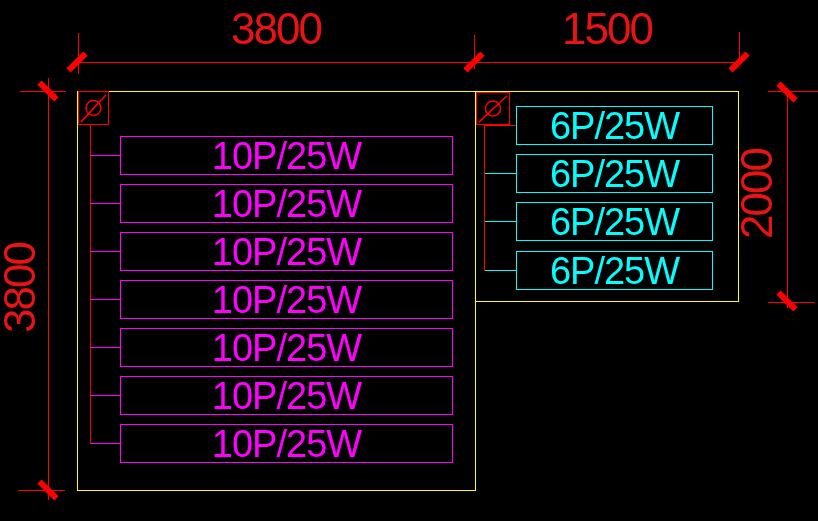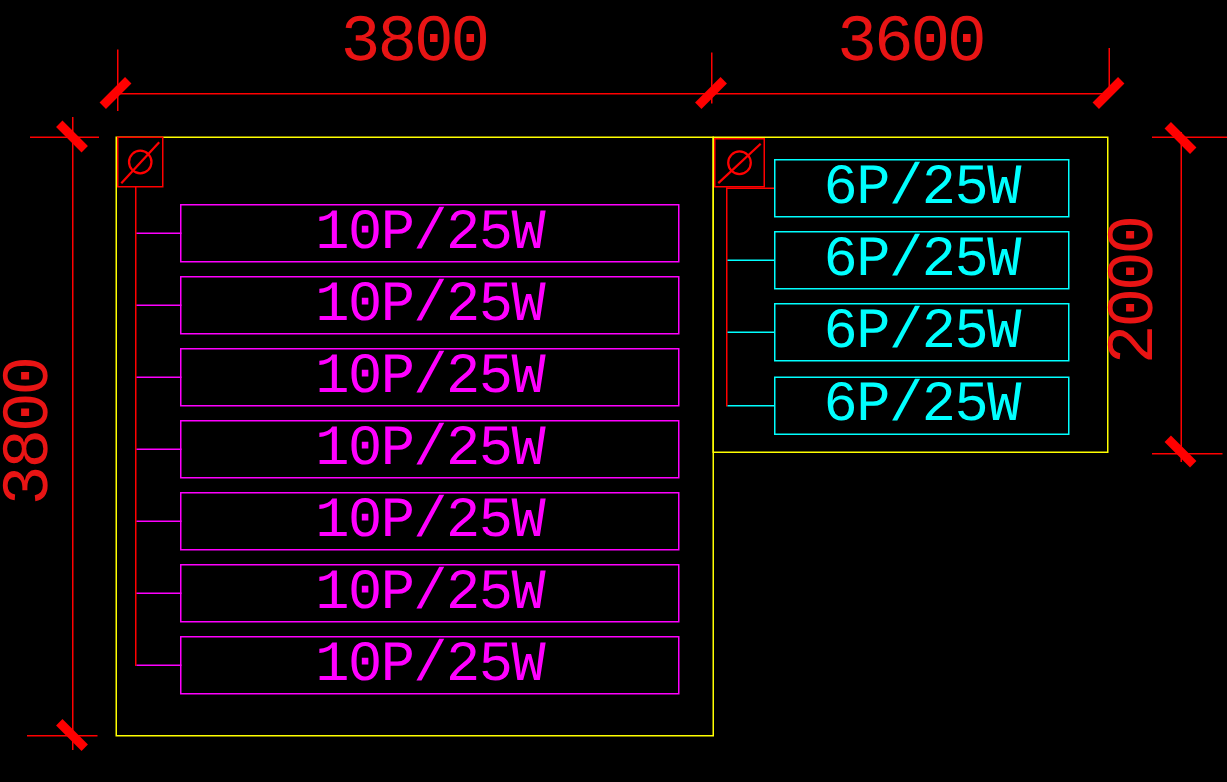--- a/index.html
+++ b/index.html
@@ -1,17 +1,17 @@
 <!DOCTYPE html>
 <html><head>
 <meta charset="utf-8">
 <style>
   html,body{margin:0;padding:0;background:#000;}
   .canvas{position:relative;width:818px;height:521px;background:#000;overflow:hidden;
-          font-family:Liberation Mono, monospace;}
+          font-family:Liberation Sans, sans-serif;}
   
   .hl{position:absolute;height:1px;}
   .vl{position:absolute;width:1px;}
   .red{background:#f00;}
   .mag{background:#f0f;}
   .cyn{background:#0ff;}
   
   .wall{position:absolute;box-sizing:border-box;border:1px solid #ff0;background:transparent;}
   
   .tick{position:absolute;width:24px;height:6px;background:#f00;}
@@ -53,21 +53,21 @@
 
   <div class="tick fwd" style="left:65px;top:59px"></div>
   <div class="tick fwd" style="left:462px;top:59px"></div>
   <div class="tick fwd" style="left:727px;top:59px"></div>
   <div class="tick bwd" style="left:36px;top:88px"></div>
   <div class="tick bwd" style="left:36px;top:487px"></div>
   <div class="tick bwd" style="left:775px;top:89px"></div>
   <div class="tick bwd" style="left:775px;top:298px"></div>
 
   <div class="dimtext" style="left:276px;top:29px">3800</div>
-  <div class="dimtext" style="left:607px;top:29px">3600</div>
+  <div class="dimtext" style="left:607px;top:29px">1500</div>
   <div class="dimtext rot" style="left:20px;top:288px">3800</div>
   <div class="dimtext rot" style="left:757px;top:194px">2000</div>
 
   <div class="swbox" style="left:78px;top:91px;width:31px;height:34px">
     <svg viewBox="0 0 31 34" preserveAspectRatio="none">
       <circle cx="15.5" cy="17" r="8" fill="none" stroke="#f00" stroke-width="1.6"></circle>
       <line x1="2" y1="32" x2="29" y2="3" stroke="#f00" stroke-width="1.6"></line>
     </svg>
   </div>
   <div class="swbox" style="left:476px;top:92px;width:34px;height:33px">

